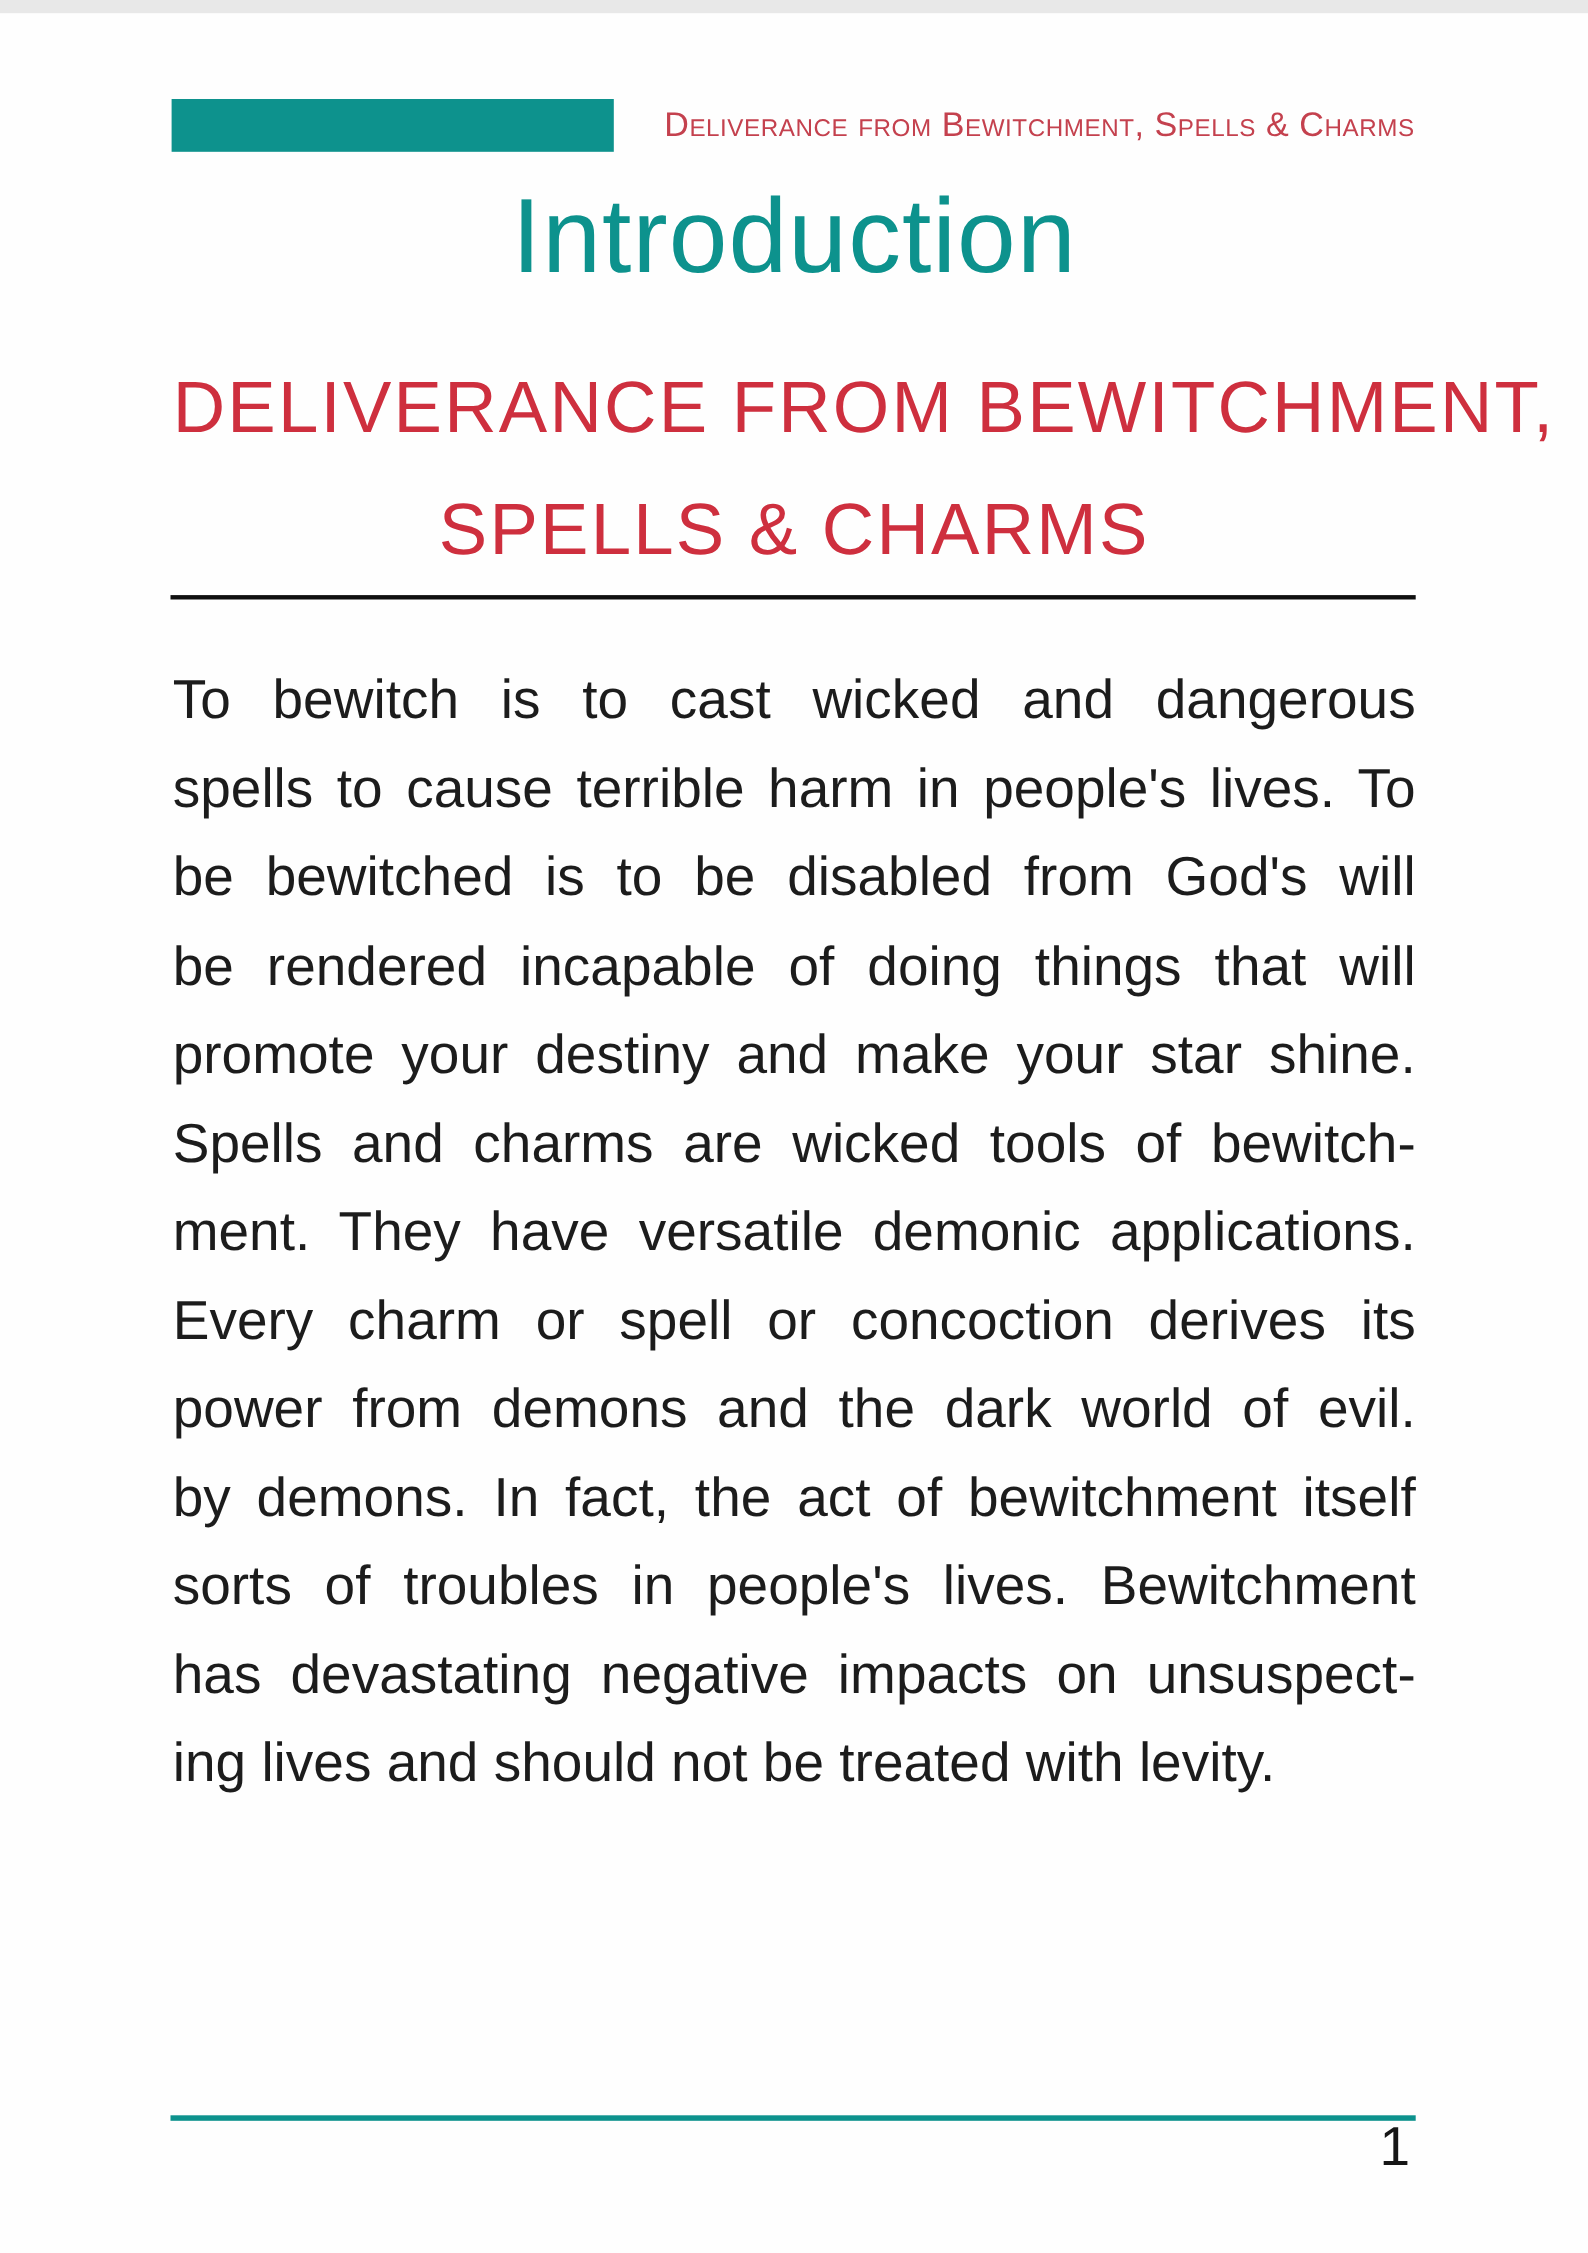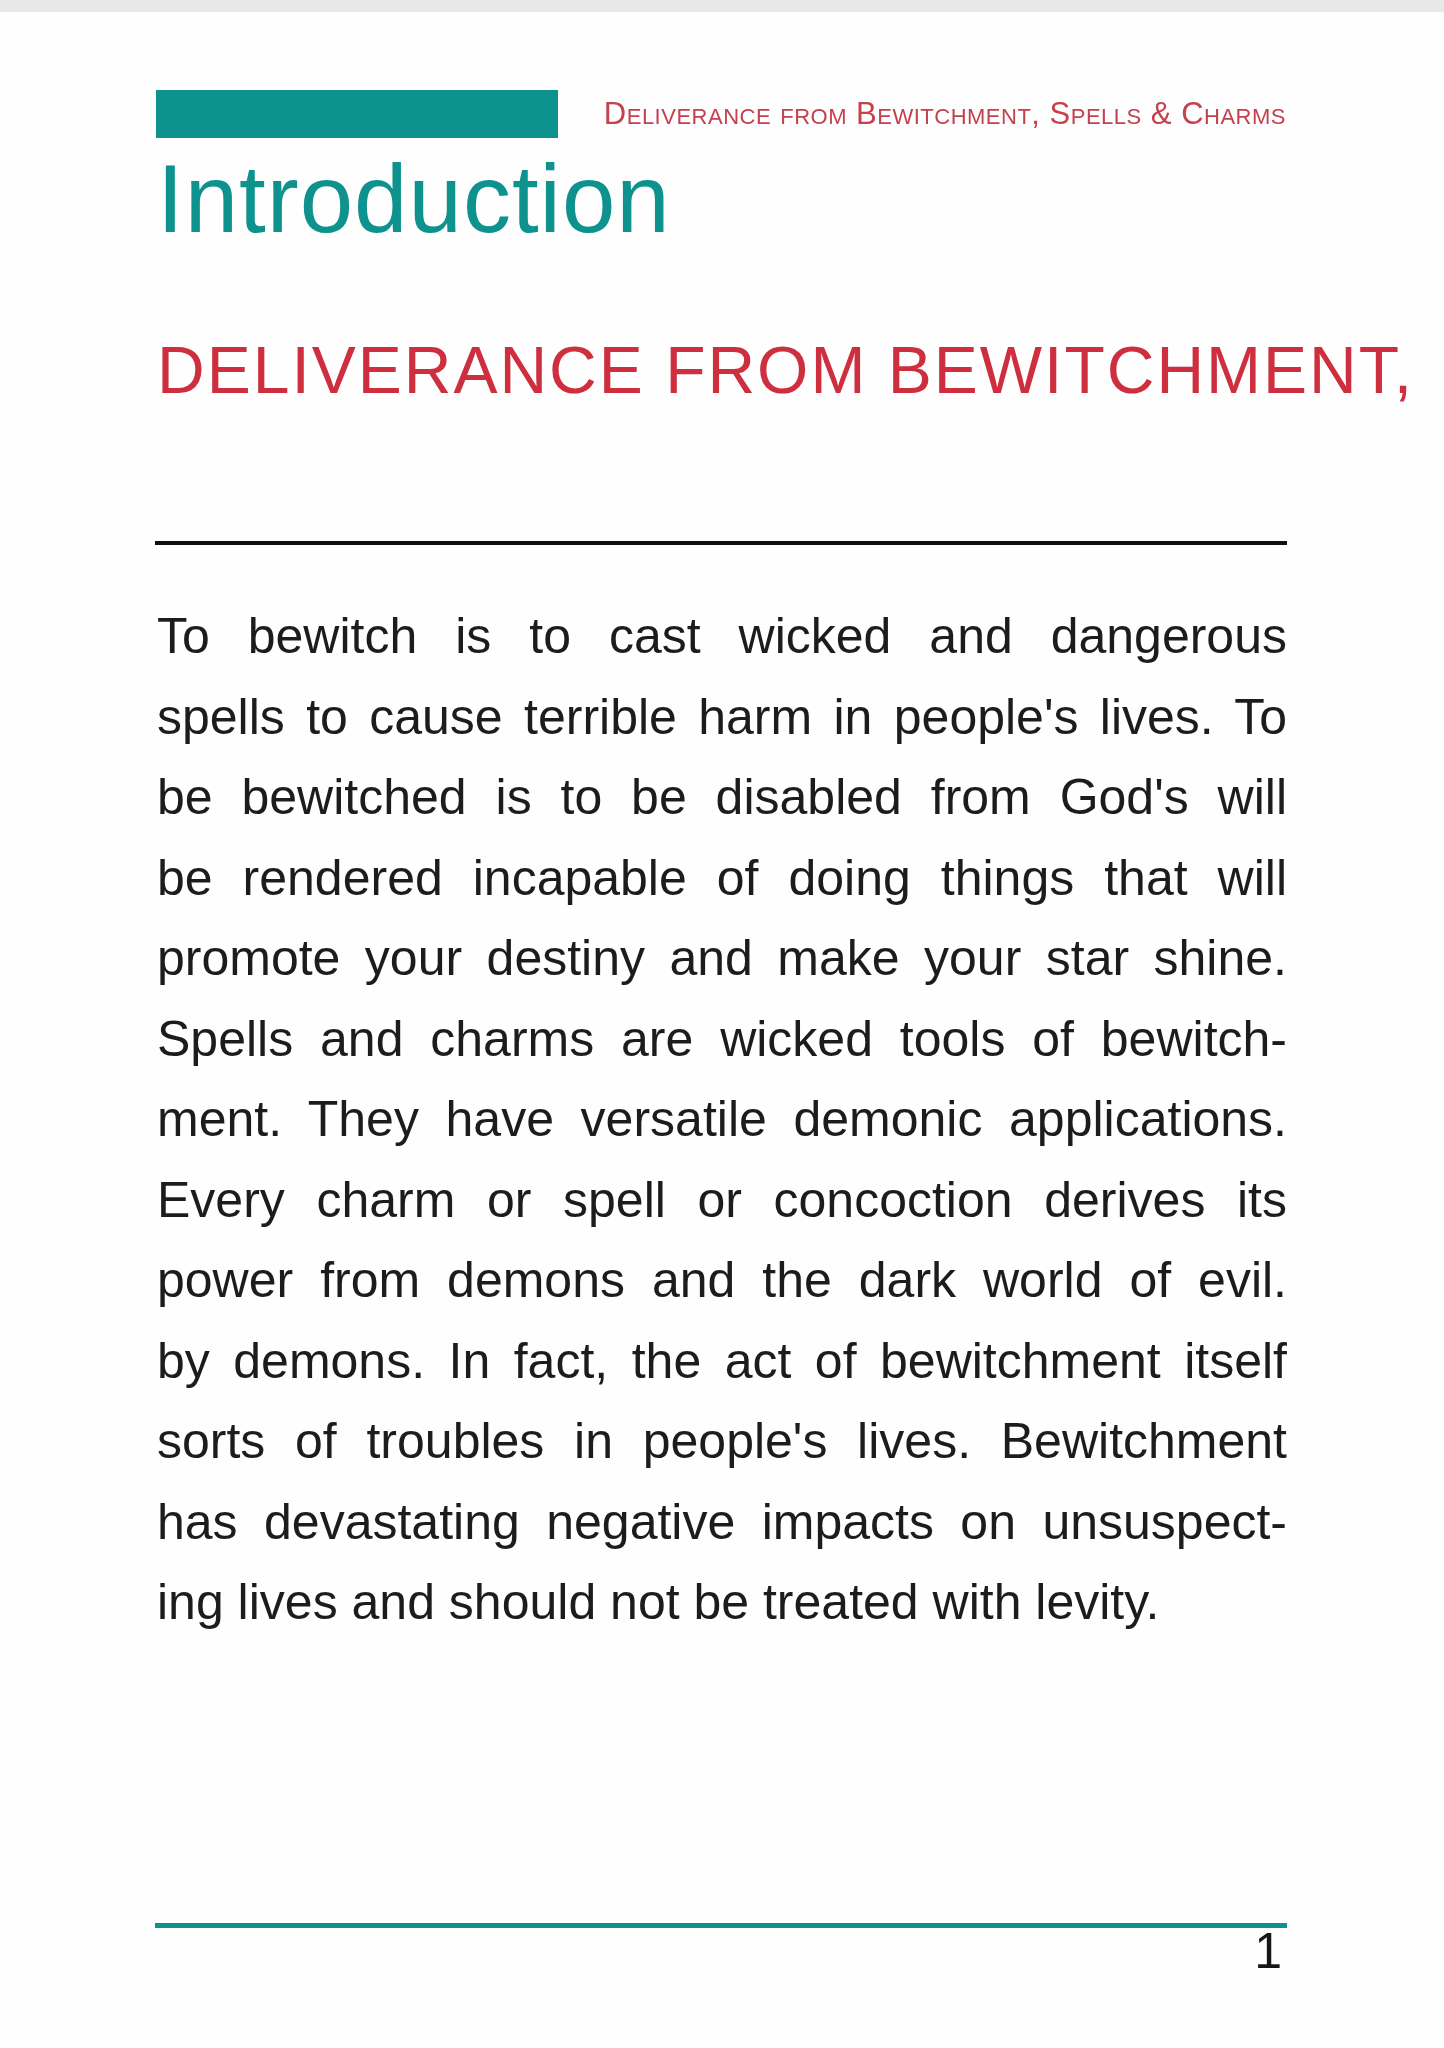--- a/index.html
+++ b/index.html
@@ -31,22 +31,23 @@
     font-size: 31px;
     line-height: 40px;
     font-variant: small-caps;
     letter-spacing: 0.5px;
     white-space: nowrap;
   }
   
   .chapter-title {
     position: absolute;
     left: 157px;
-    top: 132px;
+    top: 148px;
     width: 1130px;
+    text-align: center;
     font-size: 96px;
     line-height: 110px;
     letter-spacing: 1px;
   }
   
   .main-heading {
     position: absolute;
     left: 157px;
     top: 303px;
     width: 1130px;
@@ -106,20 +107,21 @@
 <div class="page">
 
   <div class="header-band" style="background: rgb(13, 146, 141);"></div>
 
   <div class="header-text" style="color: rgb(196, 65, 78);">Deliverance from Bewitchment, Spells &amp; Charms</div>
 
   <div class="chapter-title" style="color: rgb(13, 146, 141);">Introduction</div>
 
   <div class="main-heading" style="color: rgb(206, 47, 62);">
     <div>DELIVERANCE FROM BEWITCHMENT,</div>
+    <div>SPELLS &amp; CHARMS</div>
   </div>
 
   <div class="rule-dark" style="background: rgb(16, 16, 16);"></div>
 
   <div class="body-text" id="body-text" style="color: rgb(28, 28, 28);">
       <div class="body-line">To bewitch is to cast wicked and dangerous</div>
       <div class="body-line">spells to cause terrible harm in people's lives. To</div>
       <div class="body-line">be bewitched is to be disabled from God's will</div>
       <div class="body-line">be rendered incapable of doing things that will</div>
       <div class="body-line">promote your destiny and make your star shine.</div>

